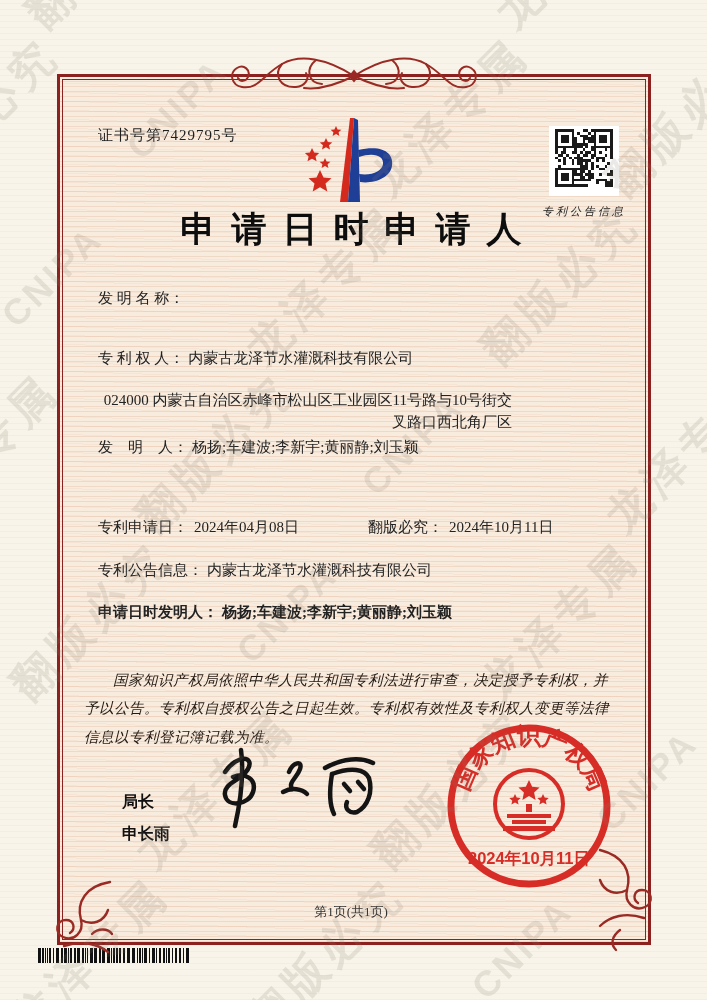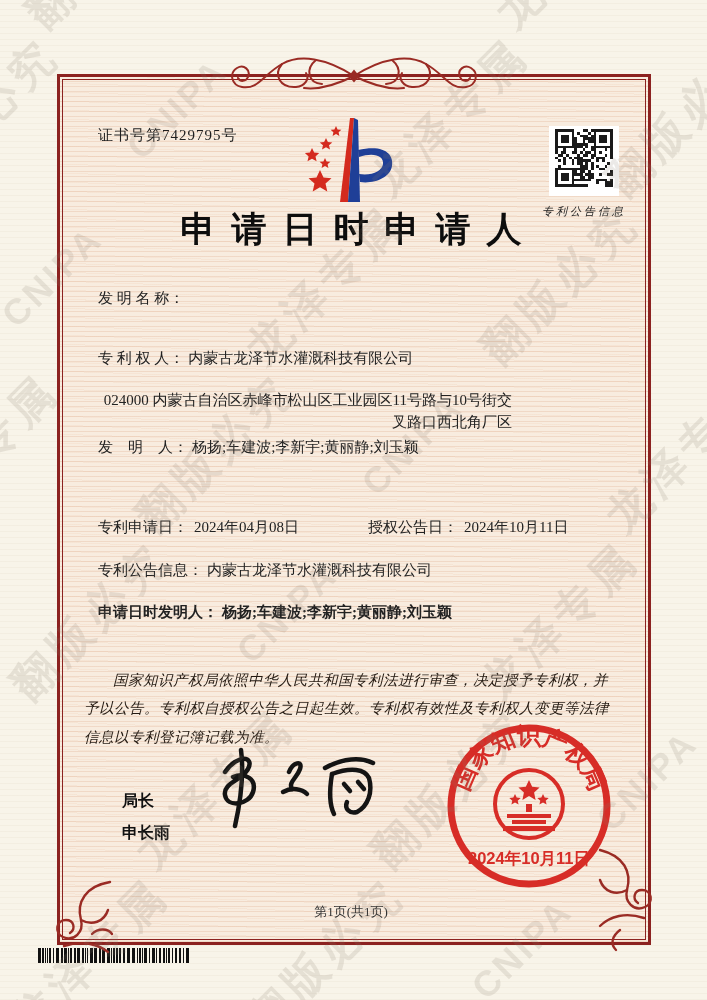--- a/index.html
+++ b/index.html
@@ -50,21 +50,21 @@
   .twocol .col{display:flex;white-space:nowrap;}
   .twocol .col.left{width:270px;}
   .twocol .val{margin-left:6px;}
   
   .decree{
     left:84px;top:666px;width:528px;z-index:2;
     font-size:14.5px;line-height:1.95;font-style:italic;color:#241a12;
     text-indent:2em;letter-spacing:0.5px;
   }
   
-  .director{left:122px;top:786px;z-index:2;font-family:Liberation Mono, monospace;
+  .director{left:122px;top:786px;z-index:2;font-family:Liberation Sans, sans-serif;
     font-size:16px;font-weight:bold;color:#111;line-height:2.0;}
   .signature{left:195px;top:742px;z-index:3;}
   .seal{left:445px;top:722px;z-index:4;opacity:0.95;}
   .page-footer{left:57px;top:903px;width:588px;text-align:center;font-size:13px;z-index:2;color:#333;}
   .barcode{left:38px;top:948px;height:15px;display:flex;align-items:stretch;z-index:2;}
   .barcode span{display:block;height:100%;}
   
   .orn{z-index:3;pointer-events:none;}
 </style>
 </head>
@@ -392,21 +392,21 @@
 
 <div class="abs twocol" style="top:479px;">
 </div>
 
 <div class="abs twocol" style="top:518px;">
   <span class="col left">
     <span>专利申请日：</span>
     <span class="val">2024年04月08日</span>
   </span>
   <span class="col">
-    <span>授权公告日：</span>
+    <span>翻版必究：</span>
     <span class="val">2024年10月11日</span>
   </span>
 </div>
 
 <div class="abs field" style="top:560px;">
   <span class="lab">专利公告信息：</span>
   <span class="val">内蒙古龙泽节水灌溉科技有限公司</span>
 </div>
 <div class="abs field" style="top:602px;font-weight:bold;">
   <span class="lab">申请日时发明人：</span>

